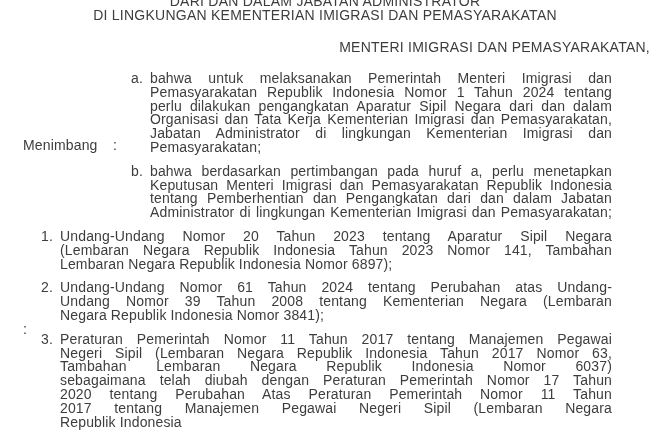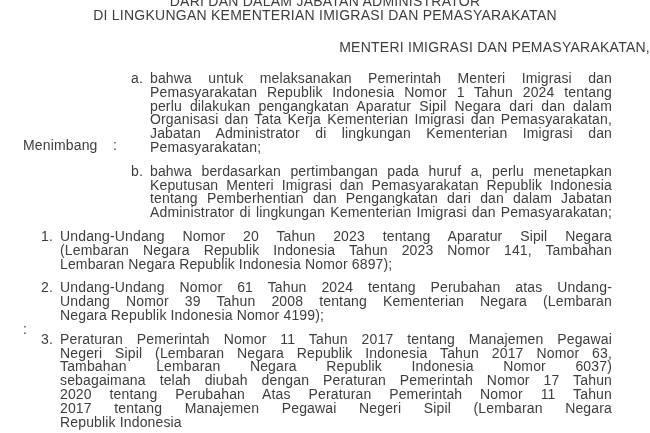--- a/index.html
+++ b/index.html
@@ -90,21 +90,21 @@
               <div class="line">Undang-Undang Nomor 20 Tahun 2023 tentang Aparatur Sipil Negara</div>
               <div class="line">(Lembaran Negara Republik Indonesia Tahun 2023 Nomor 141, Tambahan</div>
               <div class="line last">Lembaran Negara Republik Indonesia Nomor 6897);</div>
             </div>
           </div>
           <div class="item">
             <div class="marker">2.</div>
             <div class="lines">
               <div class="line">Undang-Undang Nomor 61 Tahun 2024 tentang Perubahan atas Undang-</div>
               <div class="line">Undang Nomor 39 Tahun 2008 tentang Kementerian Negara (Lembaran</div>
-              <div class="line last">Negara Republik Indonesia Nomor 4199);</div>
+              <div class="line last">Negara Republik Indonesia Nomor 3841);</div>
             </div>
           </div>
           <div class="item">
             <div class="marker">3.</div>
             <div class="lines">
               <div class="line">Peraturan Pemerintah Nomor 11 Tahun 2017 tentang Manajemen Pegawai</div>
               <div class="line">Negeri Sipil (Lembaran Negara Republik Indonesia Tahun 2017 Nomor 63,</div>
               <div class="line">Tambahan Lembaran Negara Republik Indonesia Nomor 6037)</div>
               <div class="line">sebagaimana telah diubah dengan Peraturan Pemerintah Nomor 17 Tahun</div>
               <div class="line">2020 tentang Perubahan Atas Peraturan Pemerintah Nomor 11 Tahun</div>

